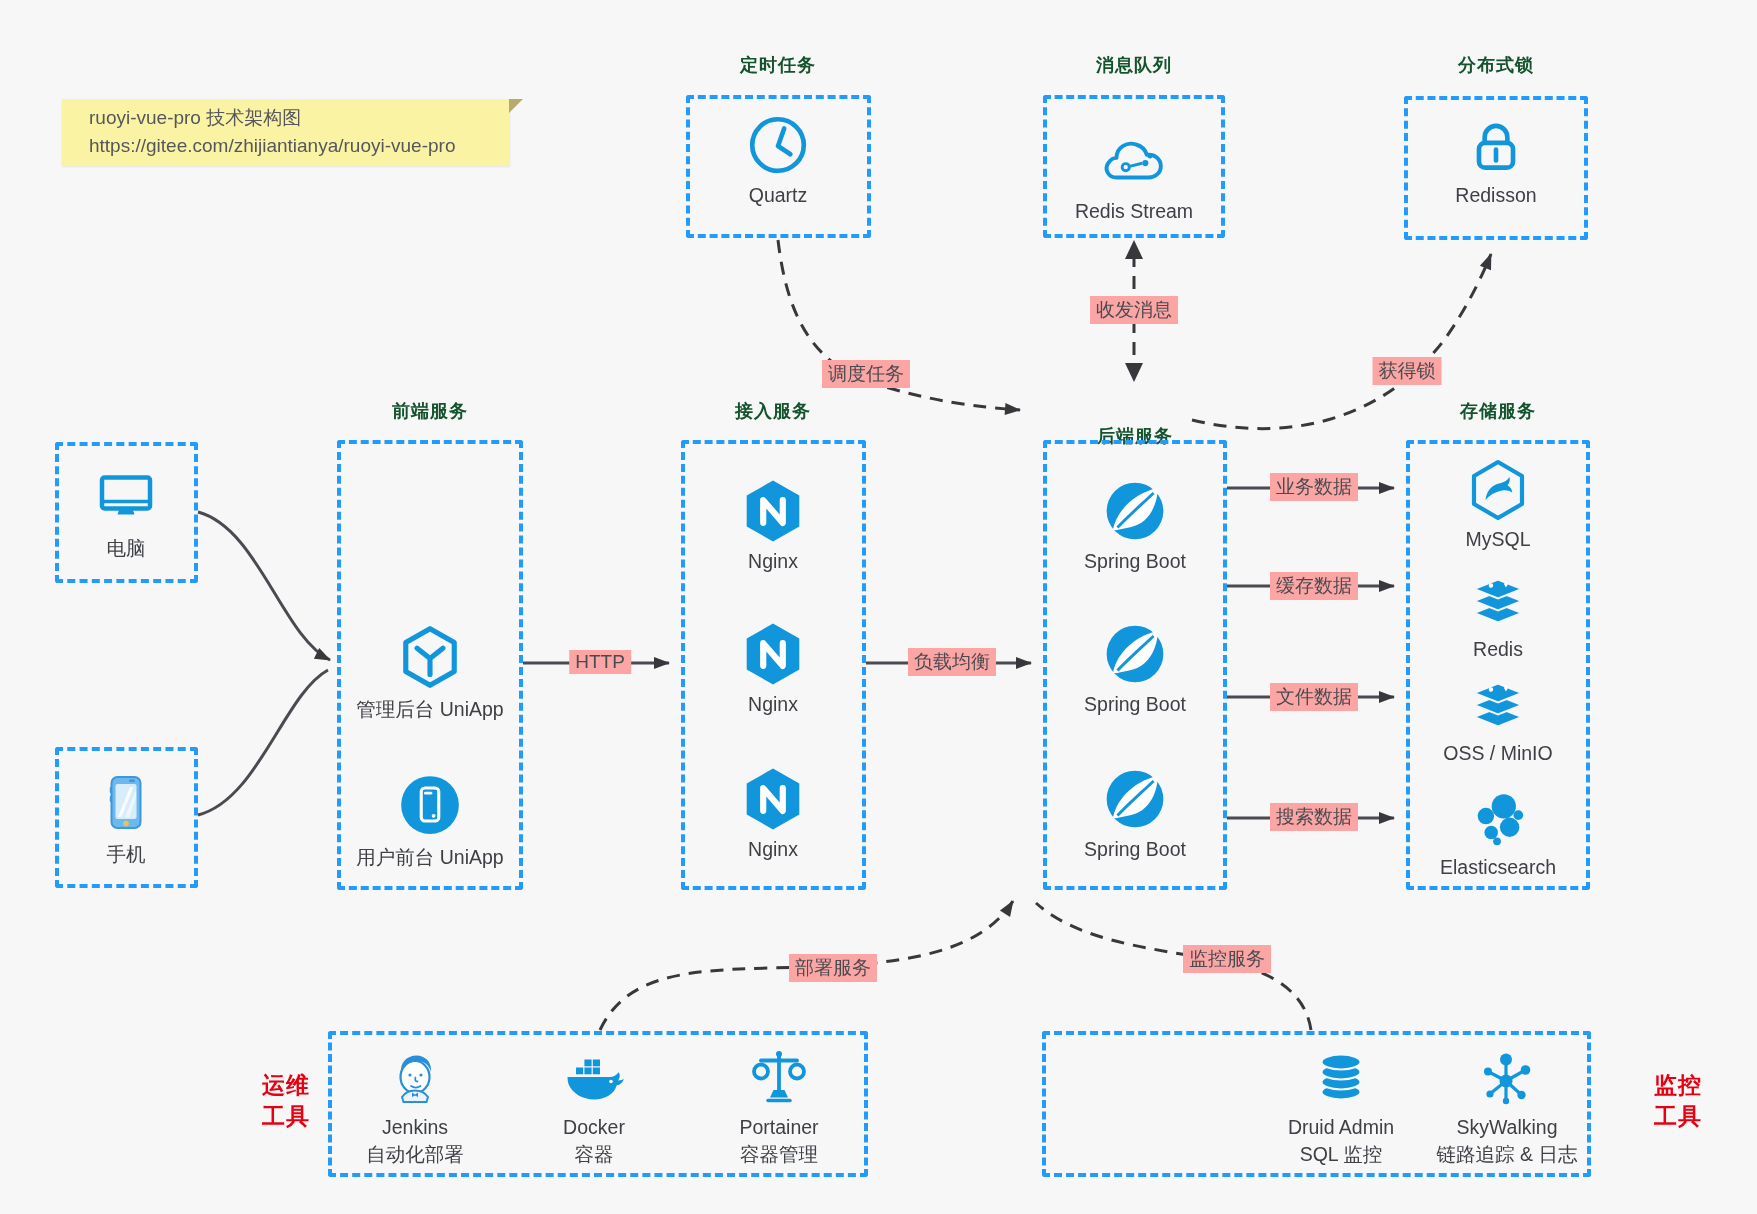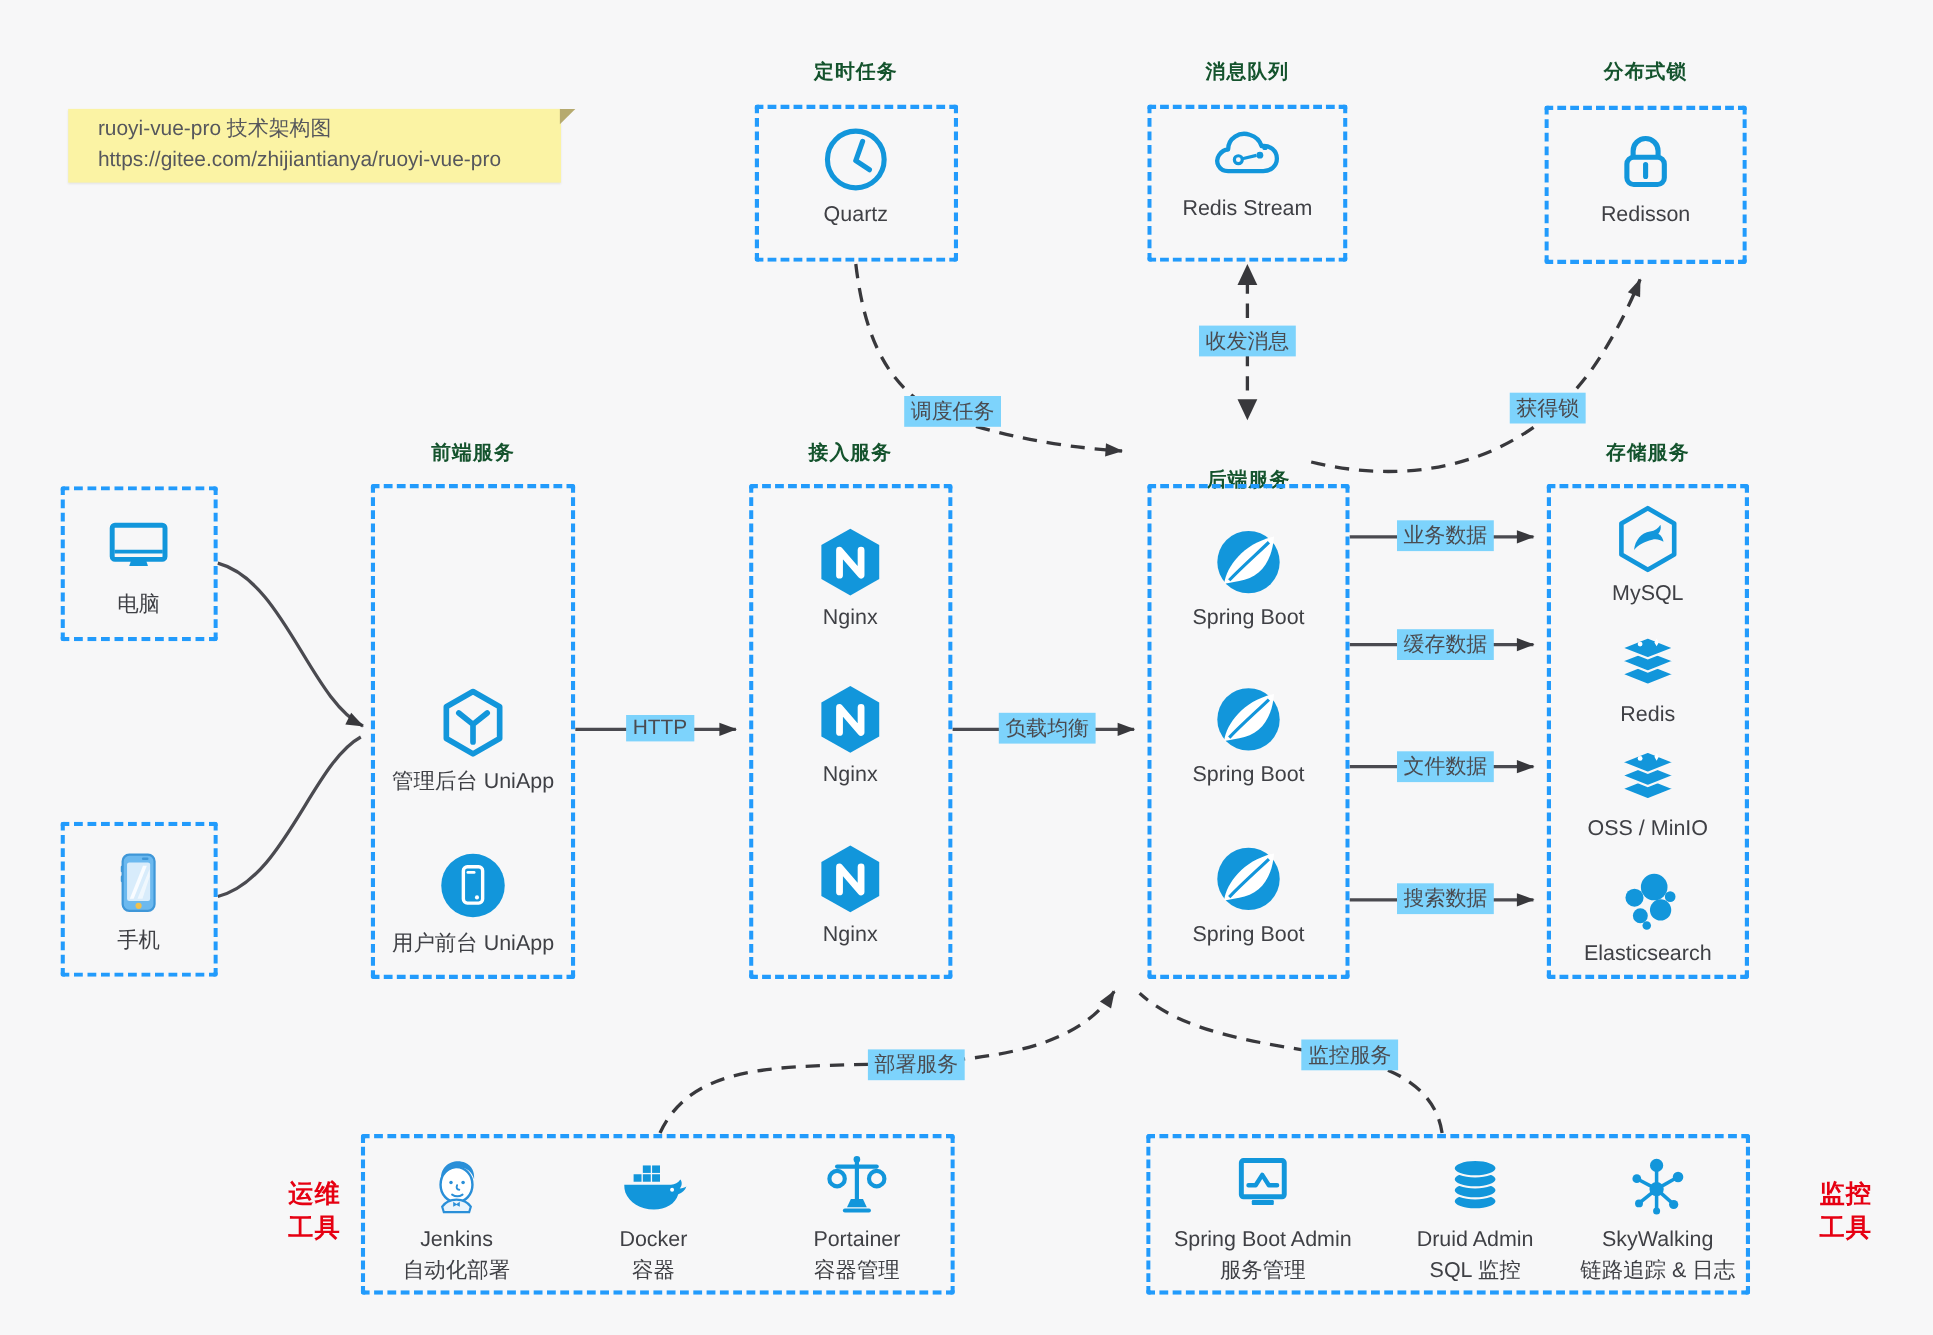--- a/index.html
+++ b/index.html
@@ -5,21 +5,21 @@
   html,body{margin:0;padding:0;background:#f7f7f8;font-family:"Liberation Sans","DejaVu Sans",sans-serif;}
   .canvas{position:relative;width:1757px;height:1214px;background:#f7f7f8;overflow:hidden;}
   svg.edges{position:absolute;left:0;top:0;width:1757px;height:1214px;}
   .gbox{position:absolute;border:4px dashed #229bfc;border-radius:3px;}
   .gtitle{position:absolute;transform:translate(-50%,-50%);color:#14532d;font-weight:bold;font-size:18px;white-space:nowrap;letter-spacing:1px;}
   .side-title{position:absolute;transform:translate(-50%,-50%);color:#e60012;font-weight:bold;font-size:23px;line-height:31px;text-align:center;letter-spacing:1px;}
   .node{position:absolute;text-align:center;}
   .node svg{display:block;margin:0 auto;}
   .nlabel{margin-top:6px;font-size:19.5px;color:#3f4045;white-space:nowrap;}
   .nsub{margin-top:2px;font-size:19.5px;color:#3f4045;white-space:nowrap;}
-  .elabel{position:absolute;transform:translate(-50%,-50%);font-size:19px;color:#4a4b50;background:#7dd3fc;padding:1px 6px;white-space:nowrap;}
+  .elabel{position:absolute;transform:translate(-50%,-50%);font-size:19px;color:#4a4b50;background:#fca5a5;padding:1px 6px;white-space:nowrap;}
   .note{position:absolute;left:62px;top:99px;width:448px;height:67px;background:#fbf3a4;box-shadow:0 1px 2px rgba(0,0,0,.08);}
   .note .fold{position:absolute;top:0;right:-13px;width:0;height:0;border-left:14px solid #b6aa6e;border-bottom:14px solid transparent;}
   .note .ntext{padding:5px 0 0 27px;font-size:19px;line-height:28px;color:#56575c;}
 </style>
 </head>
 <body>
 
 <div class="canvas">
 
   <svg class="edges" viewBox="0 0 1757 1214">
@@ -86,21 +86,21 @@
   <div class="gbox" style="left:1042px;top:1031px;width:541px;height:138px;"></div>
 
   <div class="node" style="left:688px;top:112px;width:180px;">
     <svg width="66" height="66" viewBox="0 0 64 64">
       <circle cx="32" cy="32" r="25" fill="none" stroke="#1296db" stroke-width="4.5"></circle>
       <path d="M32 33 L38 16 M32 33 L44 41" stroke="#1296db" stroke-width="4.5" stroke-linecap="round" fill="none"></path>
     </svg>
     <div class="nlabel">Quartz</div>
   </div>
 
-  <div class="node" style="left:1044px;top:106px;width:180px;">
+  <div class="node" style="left:1044px;top:128px;width:180px;">
     <svg width="66" height="66" viewBox="0 0 64 64">
       <path d="M15 48 C 7 48 3 40 7 34 C 9 31 12 29 15 29 C 15 19 25 13 34 16 C 39 17.5 43 21 44.5 26 C 52 25 58 30 58 37 C 58 44 52 48 46 48 Z" fill="none" stroke="#1296db" stroke-width="3.8" stroke-linejoin="round"></path>
       <circle cx="24" cy="38" r="3.5" fill="none" stroke="#1296db" stroke-width="2.8"></circle>
       <line x1="27.5" y1="37.2" x2="40" y2="34.2" stroke="#1296db" stroke-width="2.8"></line>
       <circle cx="43" cy="34" r="3" fill="#1296db"></circle>
       <circle cx="47.5" cy="27" r="2.5" fill="#1296db"></circle>
     </svg>
     <div class="nlabel">Redis Stream</div>
   </div>
 
@@ -289,29 +289,20 @@
         <circle cx="50" cy="25.5" r="7"></circle>
       </g>
       <circle cx="32" cy="8" r="3" fill="#1296db"></circle>
       <path d="M26.5 44 H37.5 L41 51.5 H23 Z" fill="#1296db"></path>
       <line x1="21" y1="54.5" x2="43" y2="54.5" stroke="#1296db" stroke-width="3.5" stroke-linecap="round"></line>
     </svg>
     <div class="nlabel">Portainer</div>
     <div class="nsub">容器管理</div>
   </div>
 
-  <div class="node" style="left:1033px;top:1046px;width:230px;">
-    <svg width="64" height="64" viewBox="0 0 64 64">
-      <rect x="12.5" y="9" width="39" height="33" rx="2" stroke="#1296db" stroke-width="4.5" fill="none"></rect>
-      <path d="M19 31.5 H25.5 L31.5 22 L37.5 31.5 H45" stroke="#1296db" stroke-width="4" fill="none" stroke-linecap="round" stroke-linejoin="round"></path>
-      <rect x="22" y="45" width="20" height="4.5" rx="1" fill="#1296db"></rect>
-    </svg>
-    <div class="nlabel">Spring Boot Admin</div>
-    <div class="nsub">服务管理</div>
-  </div>
 
   <div class="node" style="left:1226px;top:1046px;width:230px;">
     <svg width="64" height="64" viewBox="0 0 64 64">
       <g fill="#1296db" stroke="#f7f7f8" stroke-width="2">
         <ellipse cx="32" cy="46" rx="19.5" ry="7.5"></ellipse>
         <ellipse cx="32" cy="36" rx="19.5" ry="7.5"></ellipse>
         <ellipse cx="32" cy="26" rx="19.5" ry="7.5"></ellipse>
         <ellipse cx="32" cy="16" rx="19.5" ry="7.5"></ellipse>
       </g>
     </svg>

